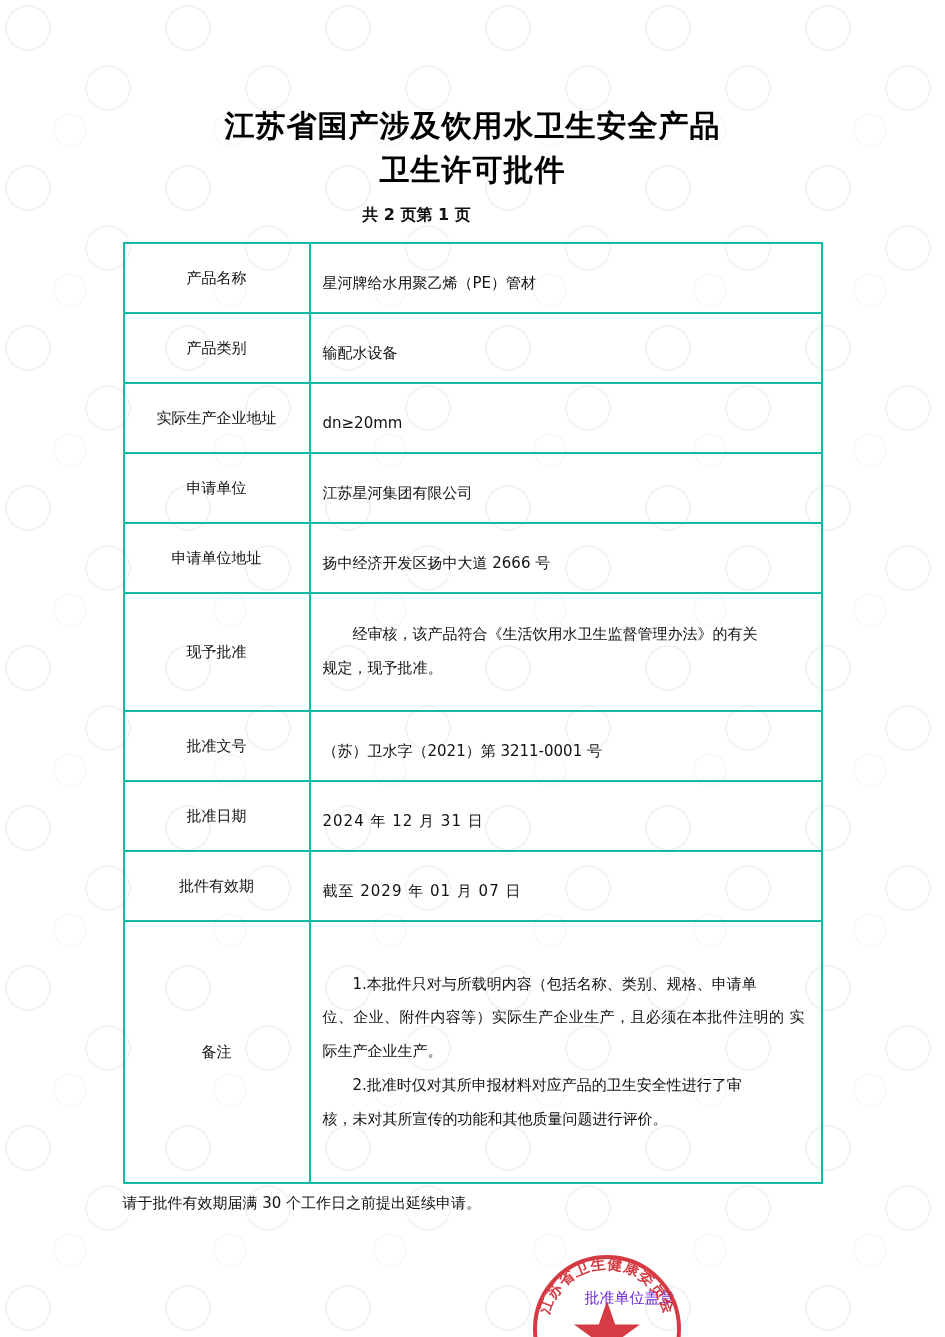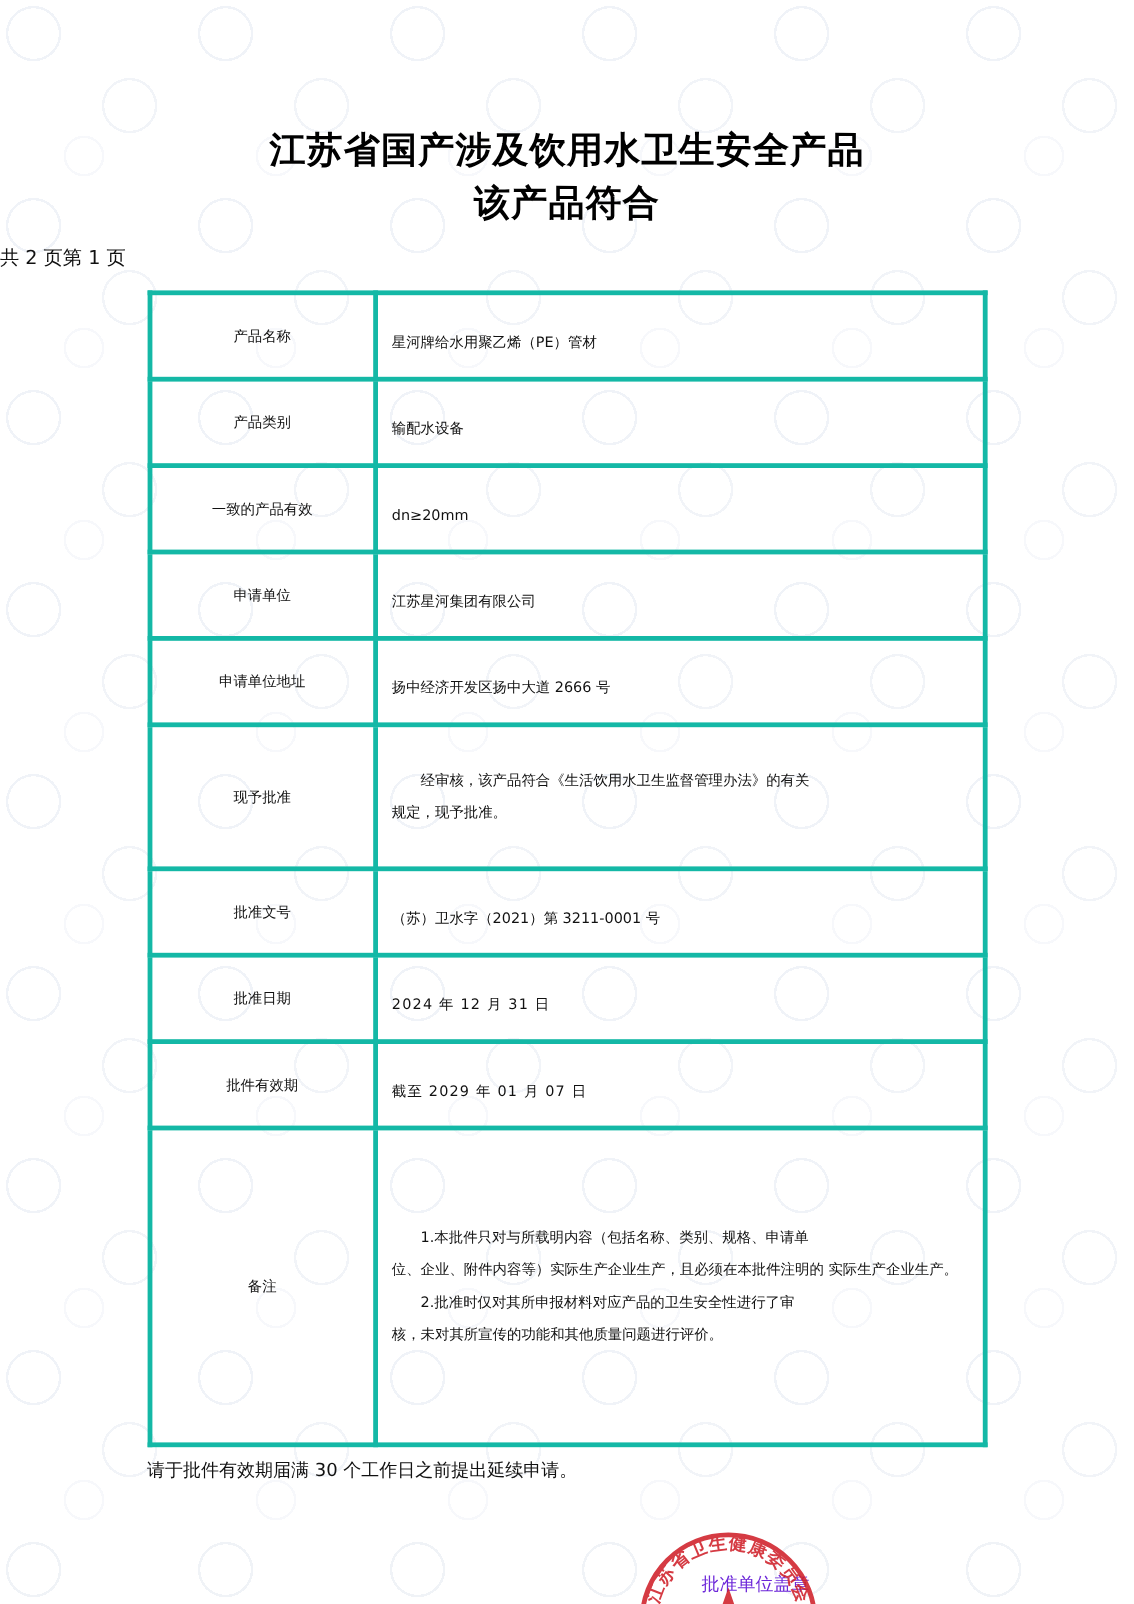--- a/index.html
+++ b/index.html
@@ -53,37 +53,37 @@
     font-weight: bold;
     font-size: 30px;
     letter-spacing: 1px;
     line-height: 1.45;
     color: #000;
     padding-top: 104px;
   }
   .doc-title .line2 { display: block; }
 
   .page-count {
-    text-align: left;
-    font-weight: normal;
+    text-align: center;
+    font-weight: bold;
     font-size: 16px;
     padding: 14px 112px 0 0;
     font-family: "DejaVu Sans", "Liberation Sans", sans-serif;
   }
 
   table.permit {
     border-collapse: collapse;
     width: 700px;
     margin: 16px auto 0 auto;
     table-layout: fixed;
   }
   table.permit td {
-    border: 4px solid #14b8a6;
+    border: 2px solid #14b8a6;
     vertical-align: middle;
-    font-size: 12px;
+    font-size: 15px;
     line-height: 1.9;
   }
   td.label {
     width: 176px;
     text-align: center;
     padding: 6px 4px;
     font-family: "DejaVu Sans", "Liberation Sans", sans-serif;
     white-space: nowrap;
   }
   td.value {
@@ -155,37 +155,37 @@
 </style>
 </head>
 <body>
 
 <div class="watermark-layer"></div>
 
 <div class="page">
 
   <div class="doc-title">
     <span>江苏省国产涉及饮用水卫生安全产品</span>
-    <span class="line2">该产品符合</span>
+    <span class="line2">卫生许可批件</span>
   </div>
 
   <div class="page-count">共 2 页第 1 页</div>
 
   <table class="permit">
     <tbody>
       <tr class="row-tall">
         <td class="label">产品名称</td>
         <td class="value">星河牌给水用聚乙烯（PE）管材</td>
       </tr>
       <tr class="row-tall">
         <td class="label">产品类别</td>
         <td class="value">输配水设备</td>
       </tr>
       <tr class="row-tall">
-        <td class="label">一致的产品有效</td>
+        <td class="label">实际生产企业地址</td>
         <td class="value">dn≥20mm</td>
       </tr>
       <tr class="row-tall">
         <td class="label">申请单位</td>
         <td class="value">江苏星河集团有限公司</td>
       </tr>
       <tr class="row-tall">
         <td class="label">申请单位地址</td>
         <td class="value">扬中经济开发区扬中大道 2666 号</td>
       </tr>

